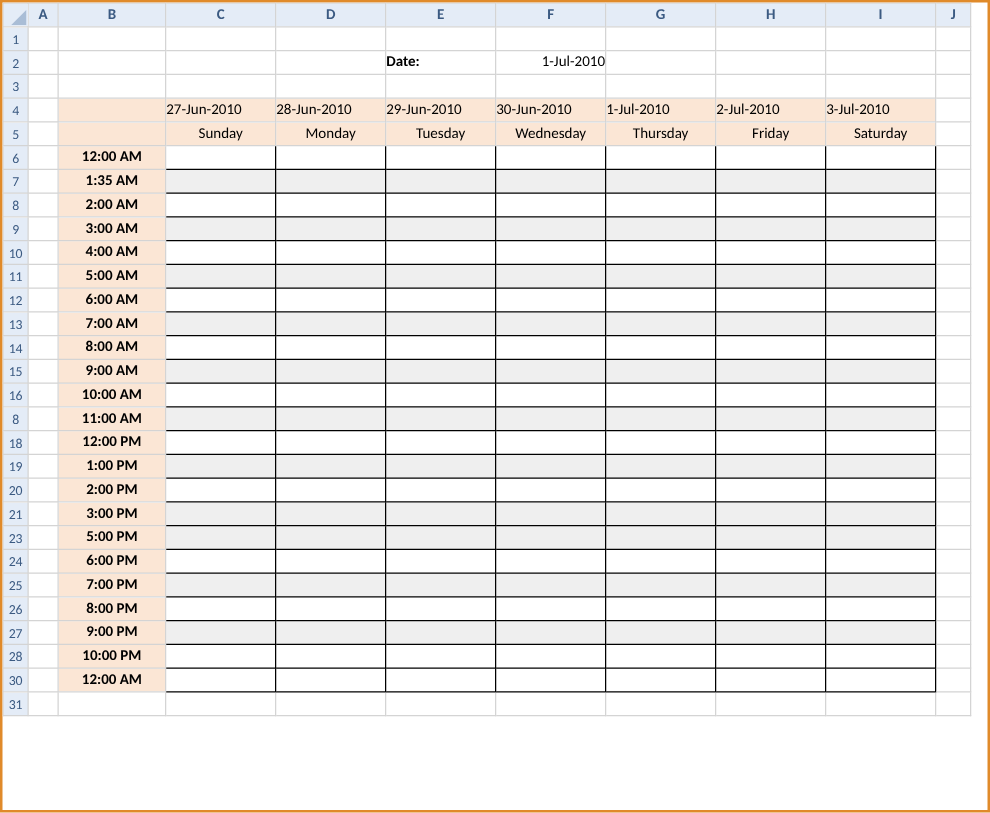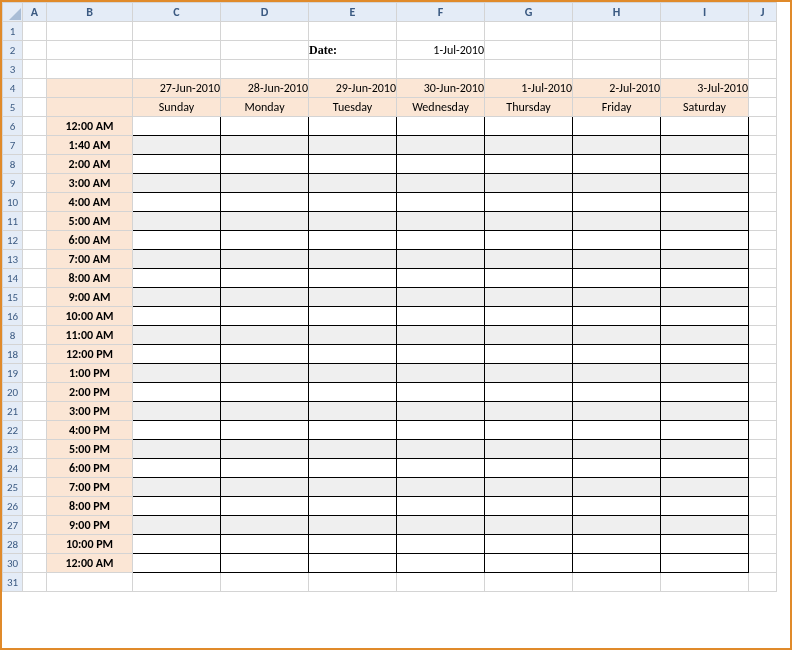--- a/index.html
+++ b/index.html
@@ -58,25 +58,25 @@
     color: #3b5a82;
     font-size: 12px;
     border-bottom: 1px solid #9ab5d3;
     border-right: 1px solid #9ab5d3;
   }
   .cA { width: 24px; }
   .cB { width: 86px; }
   .cC, .cD, .cE, .cF, .cG, .cH, .cI { width: 88px; }
   .cJ { width: 28px; }
 
-  .header-date-label { font-weight: bold; padding-left: 4px; font-family: Liberation Serif, serif; }
+  .header-date-label { font-weight: bold; padding-left: 4px; }
   .header-date-val { text-align: right; padding-right: 6px; }
 
   .band-bg { background: #fbe6d5; }
-  .date-row td.day { text-align: right; }
+  .date-row td.day { text-align: left; }
   .day-name { font-weight: normal; text-align: center; }
 
   .time-lbl {
     text-align: center;
     padding-right: 6px;
     background: #fbe6d5;
     font-weight: bold;
   }
   td.slot {
     border: 1px solid #000;
@@ -194,21 +194,21 @@
           <td class="slot"></td>
           <td class="slot"></td>
           <td class="slot"></td>
           <td class="slot"></td>
           <td class="slot"></td>
           <td></td>
         </tr>
         <tr class="shade">
           <th class="row-hdr">7</th>
           <td></td>
-          <td class="time-lbl">1:40 AM</td>
+          <td class="time-lbl">1:35 AM</td>
           <td class="slot"></td>
           <td class="slot"></td>
           <td class="slot"></td>
           <td class="slot"></td>
           <td class="slot"></td>
           <td class="slot"></td>
           <td class="slot"></td>
           <td></td>
         </tr>
         <tr class="noshade">
@@ -377,33 +377,20 @@
           <td class="slot"></td>
           <td class="slot"></td>
           <td class="slot"></td>
           <td class="slot"></td>
           <td></td>
         </tr>
         <tr class="shade">
           <th class="row-hdr">21</th>
           <td></td>
           <td class="time-lbl">3:00 PM</td>
-          <td class="slot"></td>
-          <td class="slot"></td>
-          <td class="slot"></td>
-          <td class="slot"></td>
-          <td class="slot"></td>
-          <td class="slot"></td>
-          <td class="slot"></td>
-          <td></td>
-        </tr>
-        <tr class="noshade">
-          <th class="row-hdr">22</th>
-          <td></td>
-          <td class="time-lbl">4:00 PM</td>
           <td class="slot"></td>
           <td class="slot"></td>
           <td class="slot"></td>
           <td class="slot"></td>
           <td class="slot"></td>
           <td class="slot"></td>
           <td class="slot"></td>
           <td></td>
         </tr>
         <tr class="shade">

